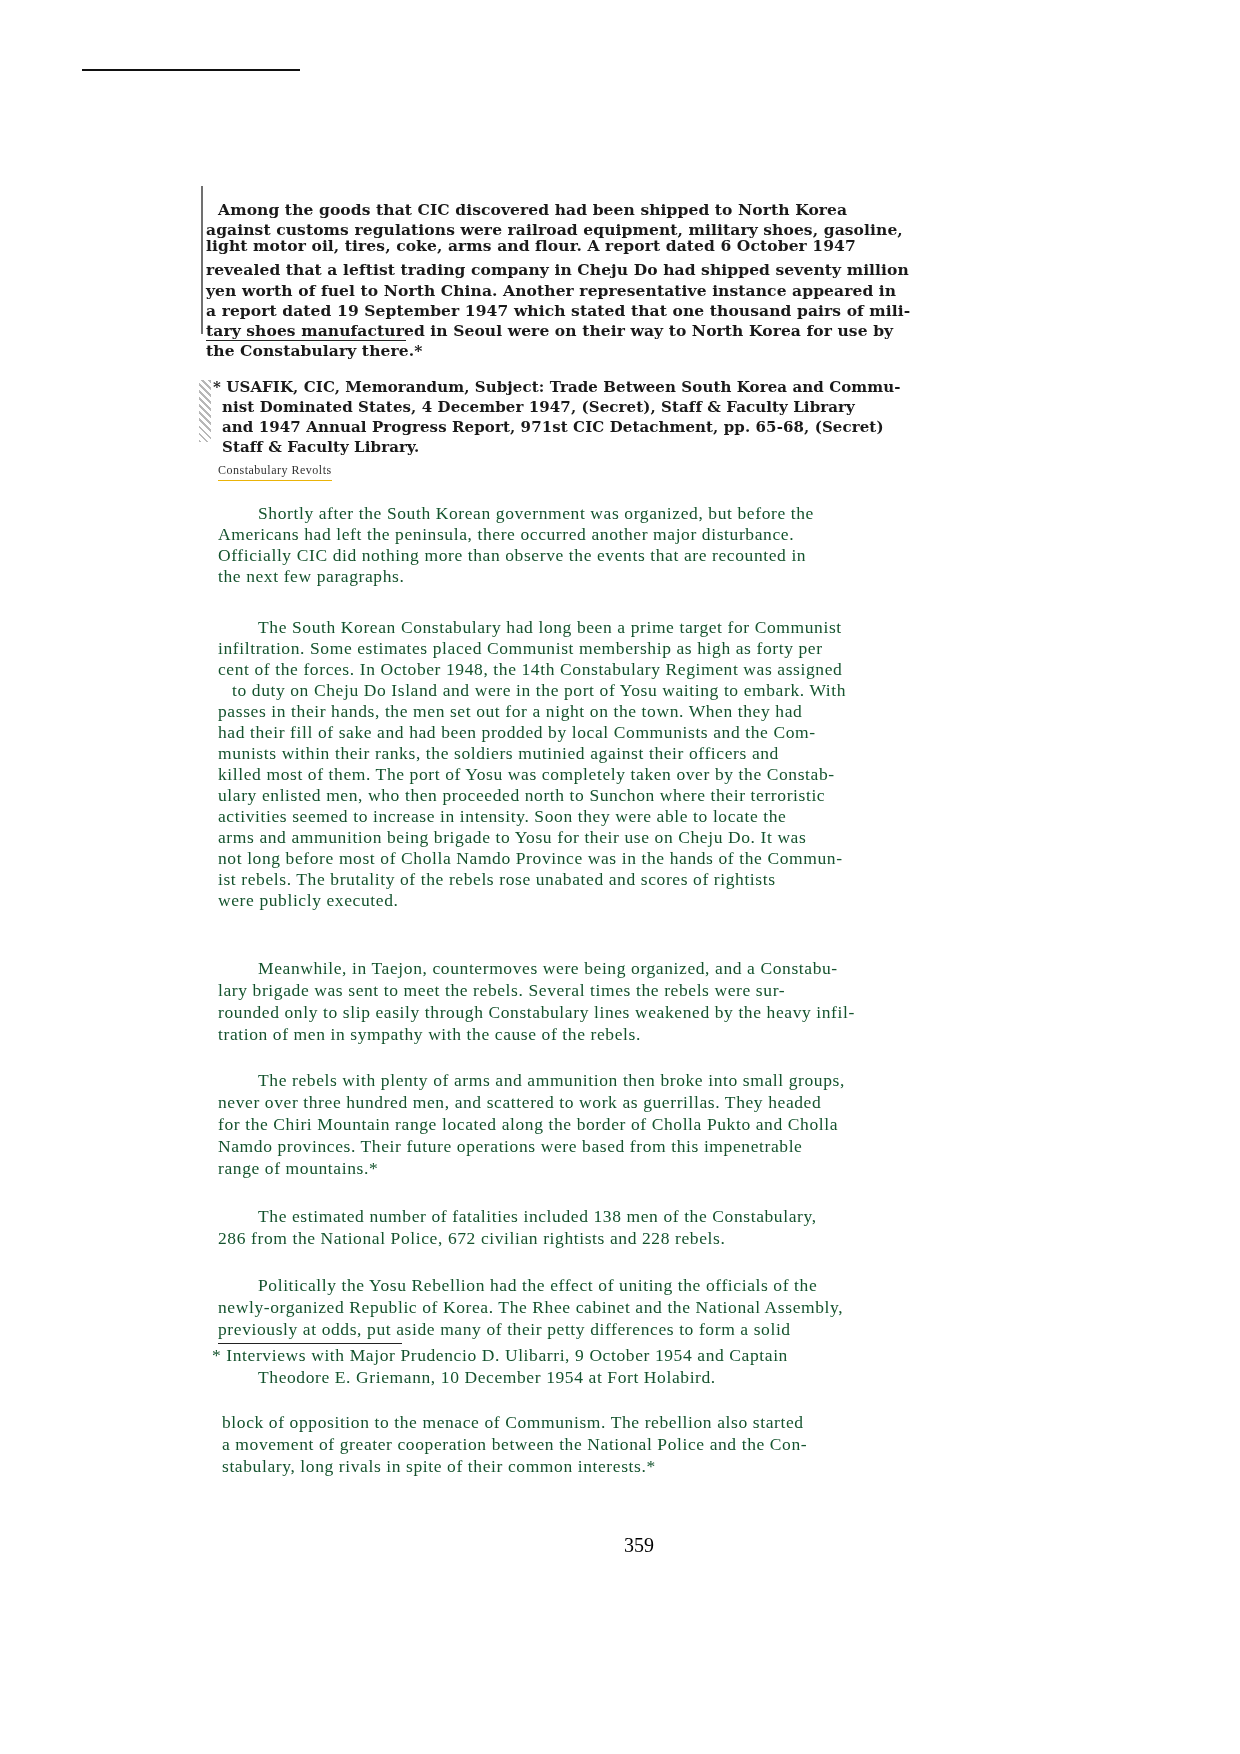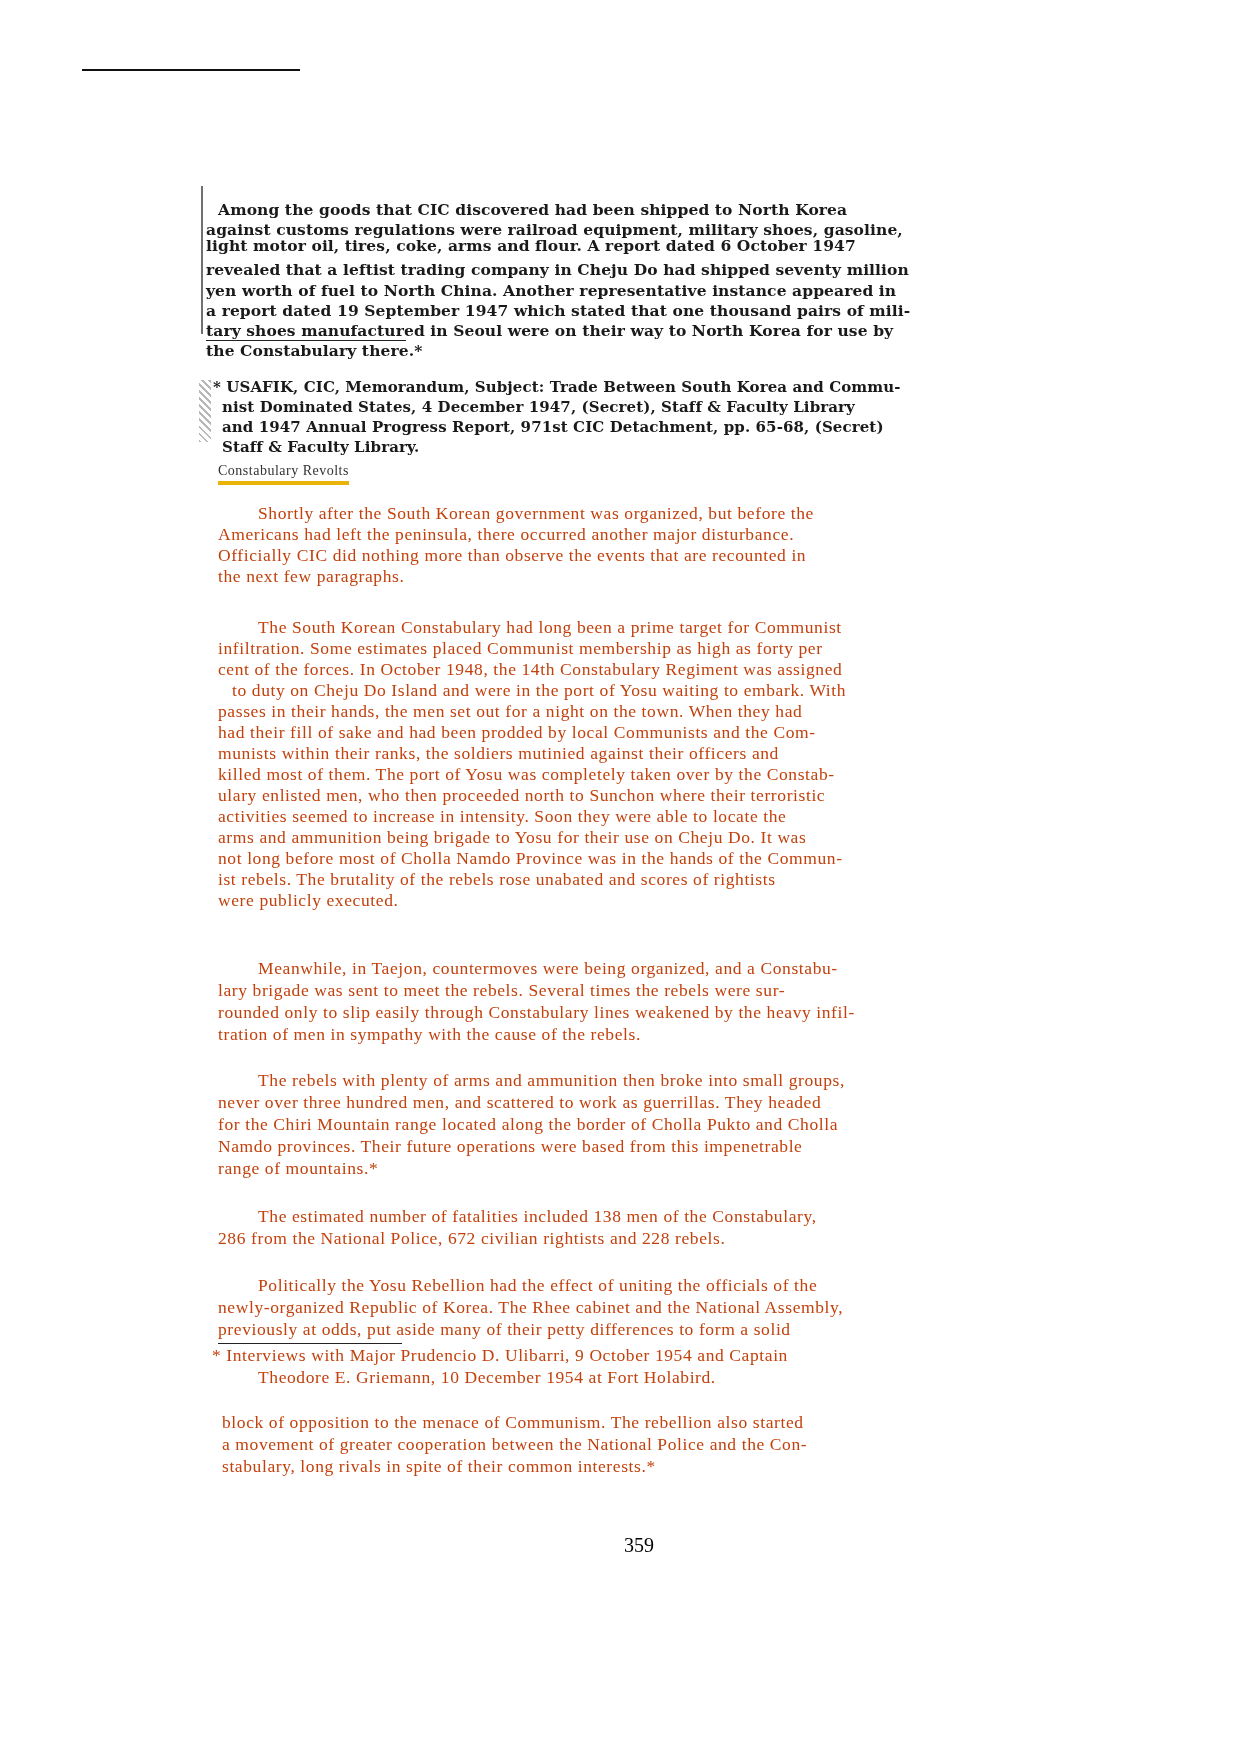--- a/index.html
+++ b/index.html
@@ -3,25 +3,25 @@
   <meta charset="utf-8">
   <style>
     html, body { margin: 0; padding: 0; background: #ffffff; }
     body { width: 1240px; height: 1754px; position: relative; overflow: hidden;
            font-family: "DejaVu Serif", serif; color: #1a1a1a; }
     .page { position: absolute; left: 0; top: 0; width: 1240px; height: 1754px; background: #ffffff; }
     .top-rule { position: absolute; left: 82px; top: 69px; width: 218px; height: 2px; background: #111; }
     .block { position: absolute; left: 0; top: 0; }
     .line { position: absolute; white-space: nowrap; font-size: 15.5px; line-height: 19px; letter-spacing: 0.1px; }
     .bold { font-weight: bold; font-family: "DejaVu Serif", serif; margin-top: 32px; }
-    .light { color: #c2410c; font-family: "Liberation Serif", serif; font-size: 17.5px; letter-spacing: 0.6px; }
+    .light { color: #14532d; font-family: "Liberation Serif", serif; font-size: 17.5px; letter-spacing: 0.6px; }
     .fn { font-size: 15px; }
     .rule { position: absolute; height: 1px; background: #222; }
     .heading { position: absolute; left: 218px; top: 463px; font-family: "Liberation Serif", serif;
-               font-size: 14px; color: #333; letter-spacing: 0.5px; border-bottom: 4px solid #eab308; padding-bottom: 2px; }
+               font-size: 12px; color: #333; letter-spacing: 0.5px; border-bottom: 1px solid #eab308; padding-bottom: 2px; }
     .page-number { position: absolute; left: 624px; top: 1534px; font-family: "Liberation Serif", serif;
                    font-size: 20px; color: #000000; }
     .left-bar { position: absolute; left: 201px; top: 186px; width: 2px; height: 148px; background: #333; opacity: 0.7; }
     .speckle { position: absolute; left: 199px; top: 380px; width: 12px; height: 62px;
                background: repeating-linear-gradient(45deg, #888 0 2px, transparent 2px 5px); opacity: 0.6; }
   </style>
 </head>
 <body>
 
 <div class="page">

